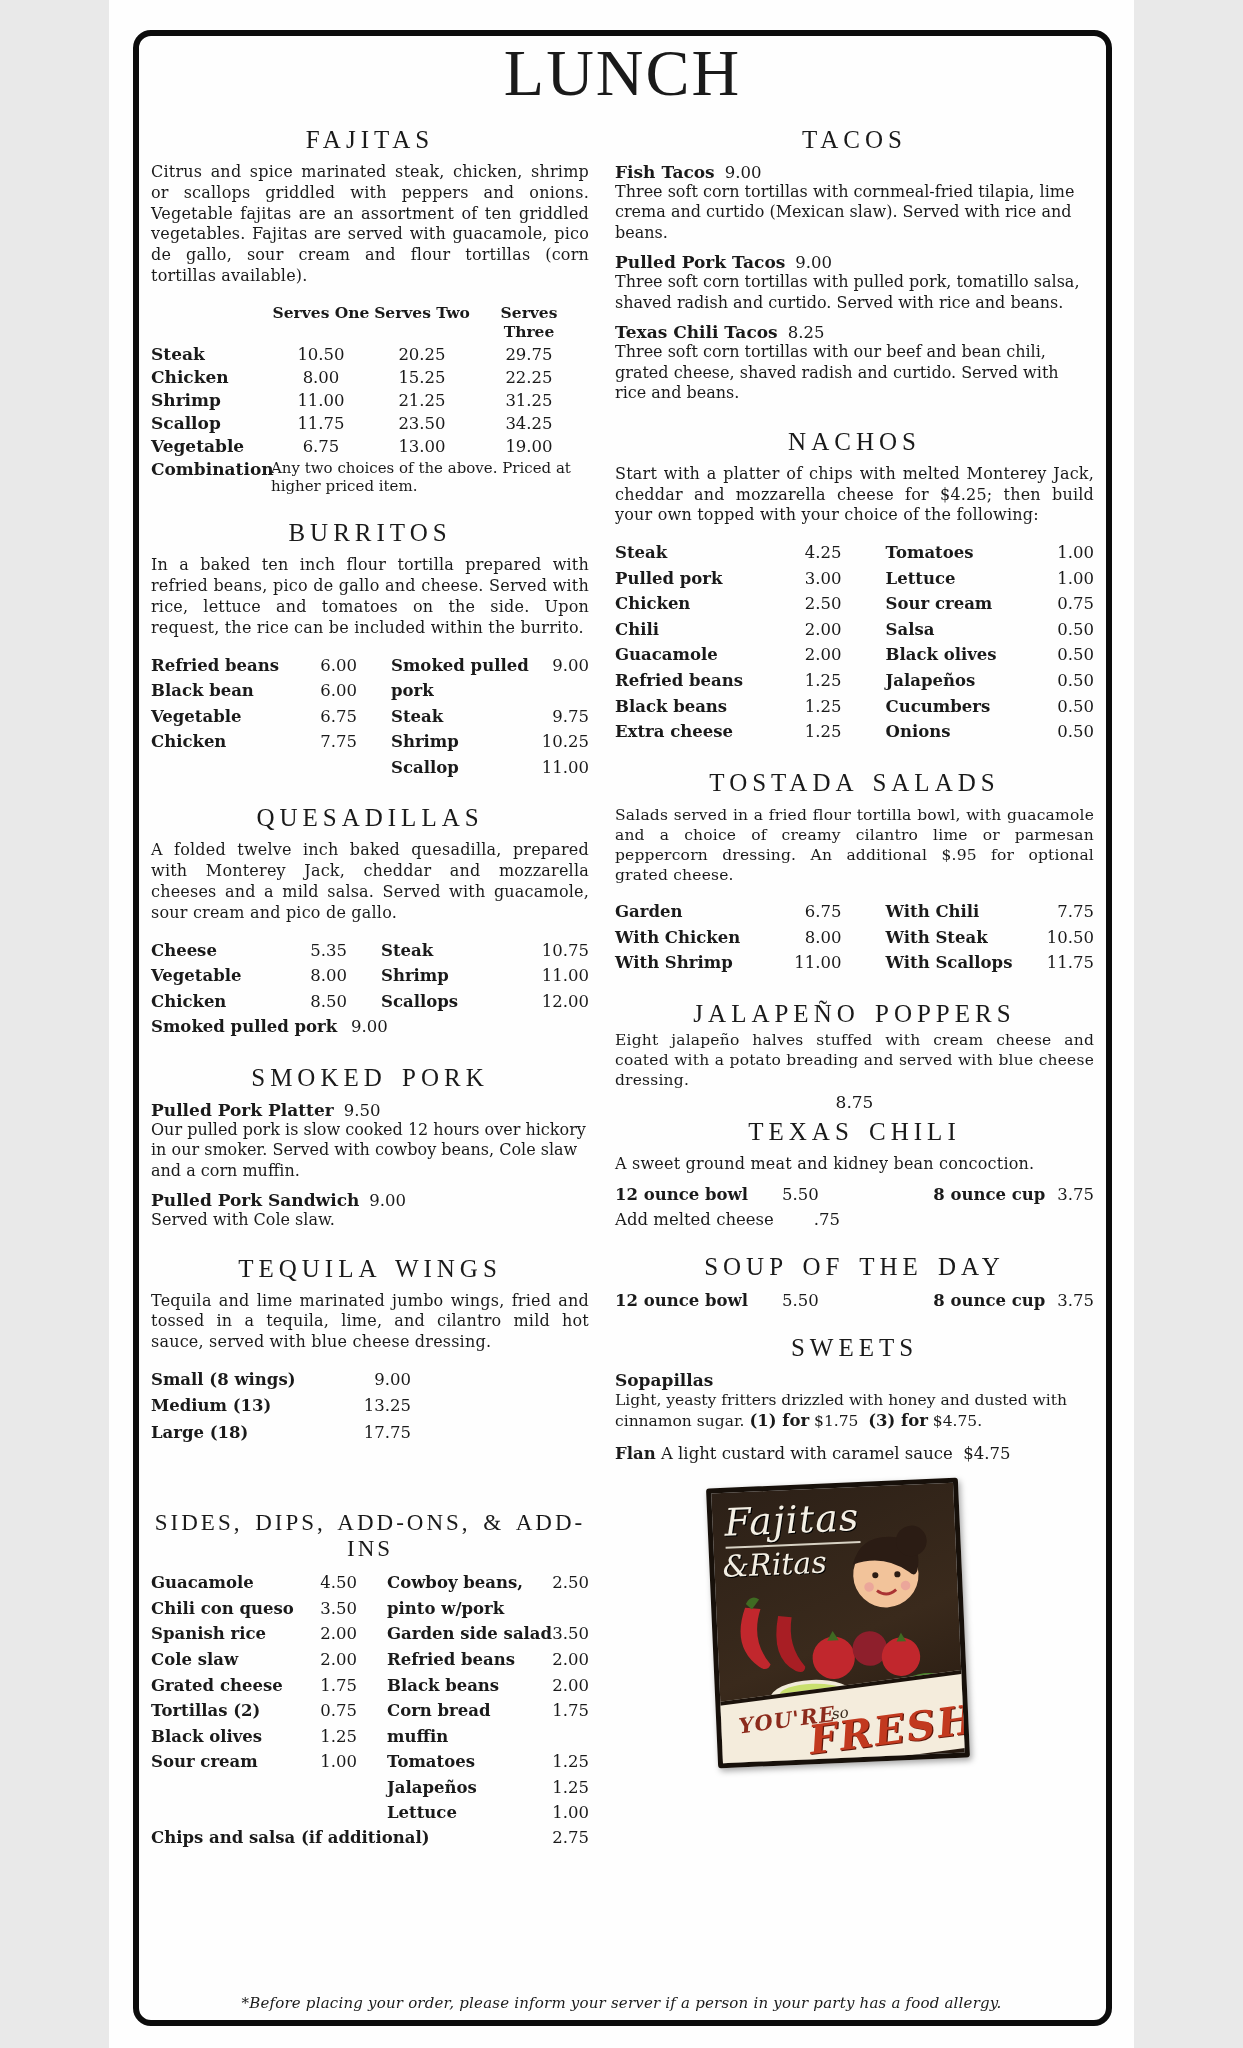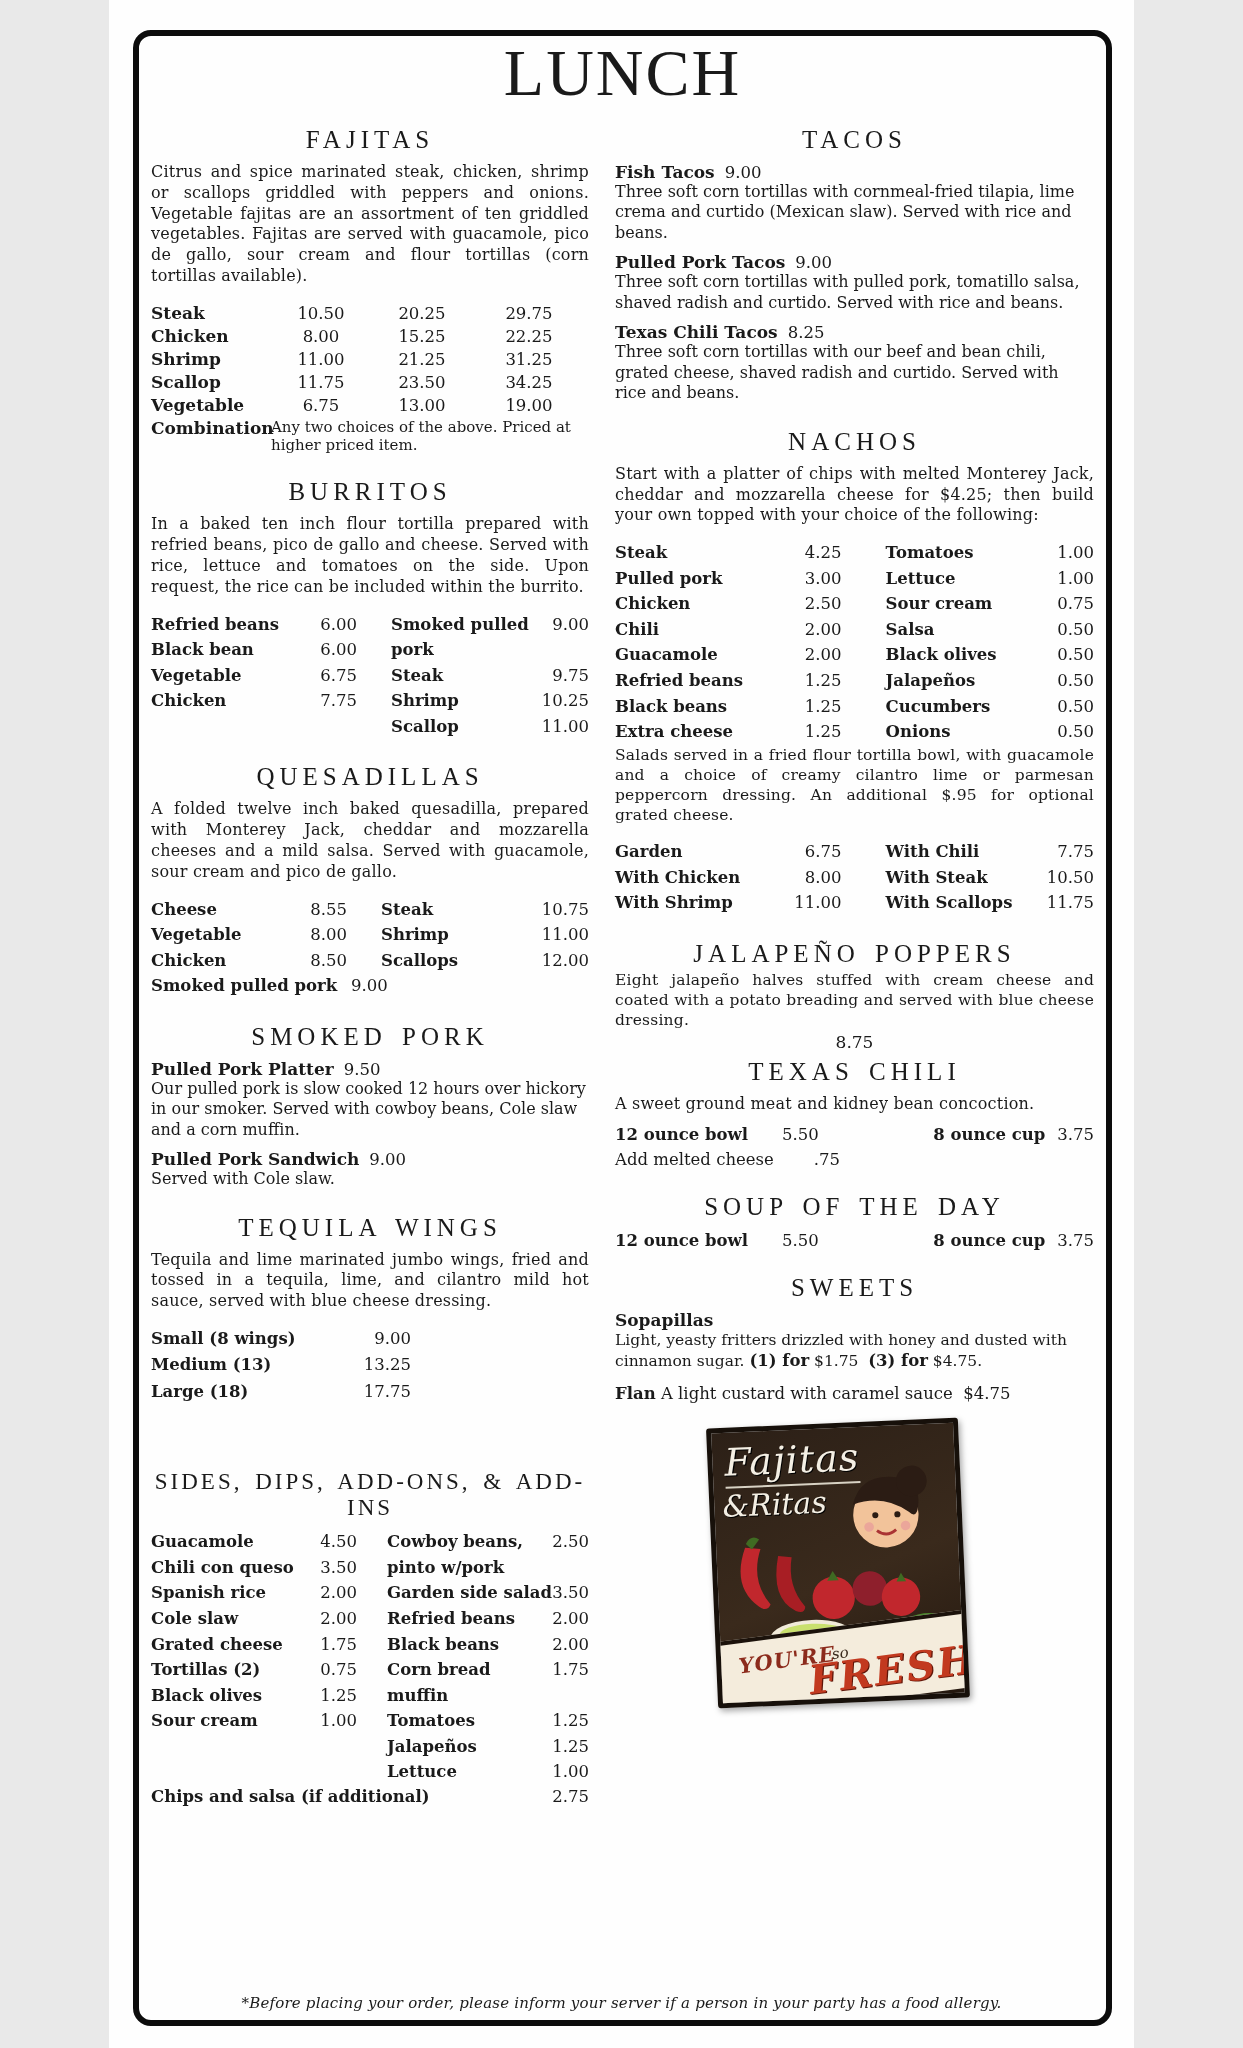--- a/index.html
+++ b/index.html
@@ -107,20 +107,26 @@
     <div class="title">LUNCH</div>
 
     <div class="cols">
 
       <div class="col-left">
 
         <h2 class="sec first">FAJITAS</h2>
         <p class="intro">Citrus and spice marinated steak, chicken, shrimp or scallops griddled with peppers and onions. Vegetable fajitas are an assortment of ten griddled vegetables. Fajitas are served with guacamole, pico de gallo, sour cream and flour tortillas (corn tortillas available).</p>
 
         <div class="fj-table">
+          <div class="fj-row">
+            <span></span>
+            <span class="fj-head">Serves One</span>
+            <span class="fj-head">Serves Two</span>
+            <span class="fj-head">Serves Three</span>
+          </div>
           <div>
 
           <div class="fj-row">
               <span class="fj-name">Steak</span>
               <span class="fj-val">10.50</span>
               <span class="fj-val">20.25</span>
               <span class="fj-val">29.75</span>
             </div>
               <div class="fj-row">
               <span class="fj-name">Chicken</span>
@@ -196,21 +202,21 @@
             </div>
         </div>
 
         <h2 class="sec">QUESADILLAS</h2>
         <p class="intro">A folded twelve inch baked quesadilla, prepared with Monterey Jack, cheddar and mozzarella cheeses and a mild salsa. Served with guacamole, sour cream and pico de gallo.</p>
         <div class="pair-cols que-cols">
           <div>
 
           <div class="pair">
               <span class="nm">Cheese</span>
-              <span class="pr">8.55</span>
+              <span class="pr">5.35</span>
             </div>
               <div class="pair">
               <span class="nm">Vegetable</span>
               <span class="pr">8.00</span>
             </div>
               <div class="pair">
               <span class="nm">Chicken</span>
               <span class="pr">8.50</span>
             </div>
             </div>
@@ -447,20 +453,21 @@
               <span class="nm">Cucumbers</span>
               <span class="pr">0.50</span>
             </div>
               <div class="pair">
               <span class="nm">Onions</span>
               <span class="pr">0.50</span>
             </div>
             </div>
         </div>
 
+        <h2 class="sec">TOSTADA SALADS</h2>
         <p class="intro" style="font-size:15.5px;">Salads served in a fried flour tortilla bowl, with guacamole and a choice of creamy cilantro lime or parmesan peppercorn dressing. An additional $.95 for optional grated cheese.</p>
         <div class="pair-cols tos-cols">
           <div>
 
           <div class="pair">
               <span class="nm">Garden</span>
               <span class="pr">6.75</span>
             </div>
               <div class="pair">
               <span class="nm">With Chicken</span>

